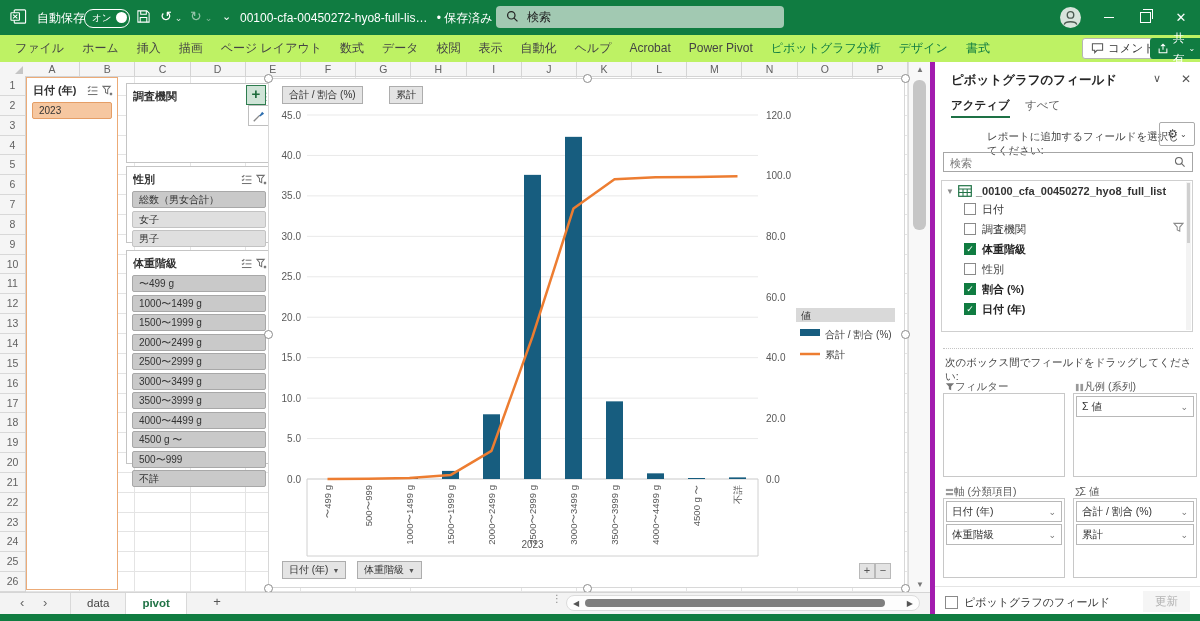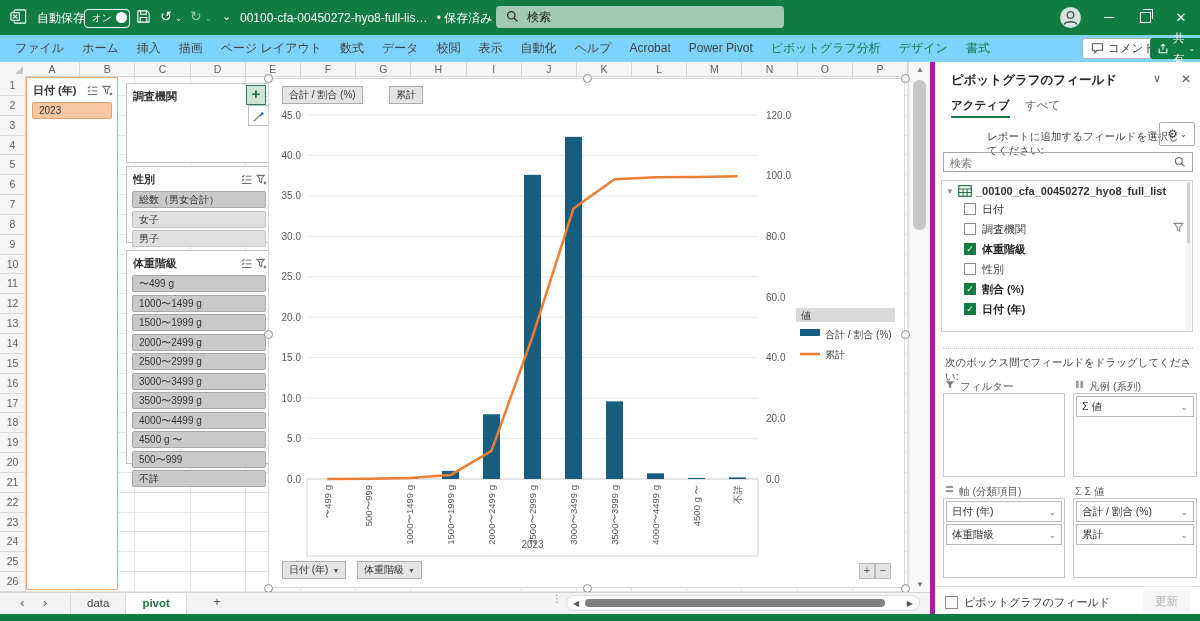--- a/index.html
+++ b/index.html
@@ -4,36 +4,36 @@
 <style>
   html,body{margin:0;padding:0;}
   body{width:1200px;height:621px;position:relative;overflow:hidden;background:#fff;
        font-family:"Liberation Sans","DejaVu Sans",sans-serif;color:#333;}
   svg{display:block;}
 
   
   #titlebar{position:absolute;left:0;top:0;width:1200px;height:35px;background:#107C41;color:#fff;}
   #titlebar .tb{position:absolute;font-size:12px;white-space:nowrap;}
   #autosave-toggle{position:absolute;left:84px;top:9px;width:44px;height:17px;border:1px solid #fff;
-      border-radius:4px;font-size:9.5px;color:#fff;line-height:16px;}
+      border-radius:9px;font-size:9.5px;color:#fff;line-height:16px;}
   #autosave-toggle .knob{position:absolute;right:2px;top:2px;width:11px;height:11px;border-radius:50%;background:#fff;}
   #autosave-toggle .lab{position:absolute;left:7px;top:0;}
   .tb-caret{font-size:9px;color:#d9e8df;margin-left:3px;}
   #search-pill{position:absolute;left:496px;top:6px;width:288px;height:22px;background:#A2C9B2;
       border-radius:4px;color:#1f1f1f;font-size:12px;line-height:22px;}
   #search-pill .mg{position:absolute;left:10px;top:4px;}
   #search-pill .ph{position:absolute;left:31px;top:0;}
   .winbtn{position:absolute;top:0;width:30px;height:35px;display:flex;align-items:center;justify-content:center;}
   #restore-box{width:9px;height:9px;border:1px solid #fff;position:relative;background:transparent;}
   #restore-box:before{content:"";position:absolute;left:2px;top:-4px;width:9px;height:9px;border:1px solid #fff;border-bottom:none;border-left:none;}
   #min-line{width:10px;height:0;border-top:1px solid #fff;}
   #close-x{font-size:13px;color:#fff;}
 
   
-  #ribbon{position:absolute;left:0;top:35px;width:1200px;height:27px;background:#7dd3fc;border-bottom:1px solid #E1E1E1;}
+  #ribbon{position:absolute;left:0;top:35px;width:1200px;height:27px;background:#bef264;border-bottom:1px solid #E1E1E1;}
   #ribbon-tabs{position:absolute;left:6px;top:0;height:26px;display:flex;}
   .rtab{font-size:12px;line-height:26px;padding:0 9px;color:#444;white-space:nowrap;}
   .rtab.ctx{color:#0E7C41;}
   #comment-btn{position:absolute;left:1082px;top:3px;height:19px;border:1px solid #B5B5B5;border-radius:3px;
       background:#fff;font-size:11.5px;line-height:19px;padding:0 8px;color:#333;display:flex;align-items:center;gap:4px;}
   #share-btn{position:absolute;left:1150px;top:3px;height:21px;background:#107C41;border-radius:3px;color:#fff;
       font-size:11.5px;line-height:21px;padding:0 7px;display:flex;align-items:center;gap:4px;}
   #share-btn .car{font-size:8px;}
 
   
@@ -101,21 +101,21 @@
   .fcheck{width:12px;height:12px;box-sizing:border-box;border:1px solid #8A8A8A;background:#fff;font-size:9px;
       line-height:10px;text-align:center;color:#fff;flex:0 0 12px;}
   .fcheck.on{background:#107C41;border-color:#107C41;}
   .flabel{font-size:11px;color:#3b3b3b;white-space:nowrap;}
   .flabel.bold{font-weight:bold;color:#262626;}
   .ffunnel{position:absolute;right:8px;top:3px;}
   #fl-scroll{position:absolute;right:1px;top:1px;width:5px;height:148px;background:#F3F3F3;}
   #fl-thumb{position:absolute;right:1px;top:1px;width:3px;height:60px;background:#CFCFCF;}
   #drag-divider{position:absolute;left:8px;top:286px;width:250px;border-top:1px dotted #C4C4C4;}
   #drag-hint{position:absolute;left:10px;top:294px;font-size:10.5px;color:#444;}
-  .area-label-row{position:absolute;font-size:10.5px;color:#595959;display:flex;align-items:flex-start;gap:5px;}
+  .area-label-row{position:absolute;font-size:10.5px;color:#595959;display:flex;align-items:center;}
   .area-box{position:absolute;border:1px solid #C8C8C8;background:#fff;box-sizing:border-box;padding:1px;}
   .area-item{height:19px;border:1px solid #B8B8B8;background:#fff;margin:1px 1px 2px 1px;display:flex;align-items:center;
       font-size:10.5px;color:#333;padding:0 5px;white-space:nowrap;overflow:hidden;}
   .area-item .ai-c{margin-left:auto;color:#777;font-size:9px;}
   #defer-row{position:absolute;left:10px;top:533px;display:flex;align-items:center;gap:6px;font-size:11px;color:#333;}
   #defer-check{width:13px;height:13px;border:1px solid #8A8A8A;background:#fff;box-sizing:border-box;}
   #update-btn{position:absolute;right:10px;top:529px;background:#F5F5F5;color:#B3B3B3;font-size:11.5px;padding:3px 12px;}
   #pane-divider2{position:absolute;left:0;top:524px;width:270px;border-top:1px solid #E4E4E4;}
 
   

